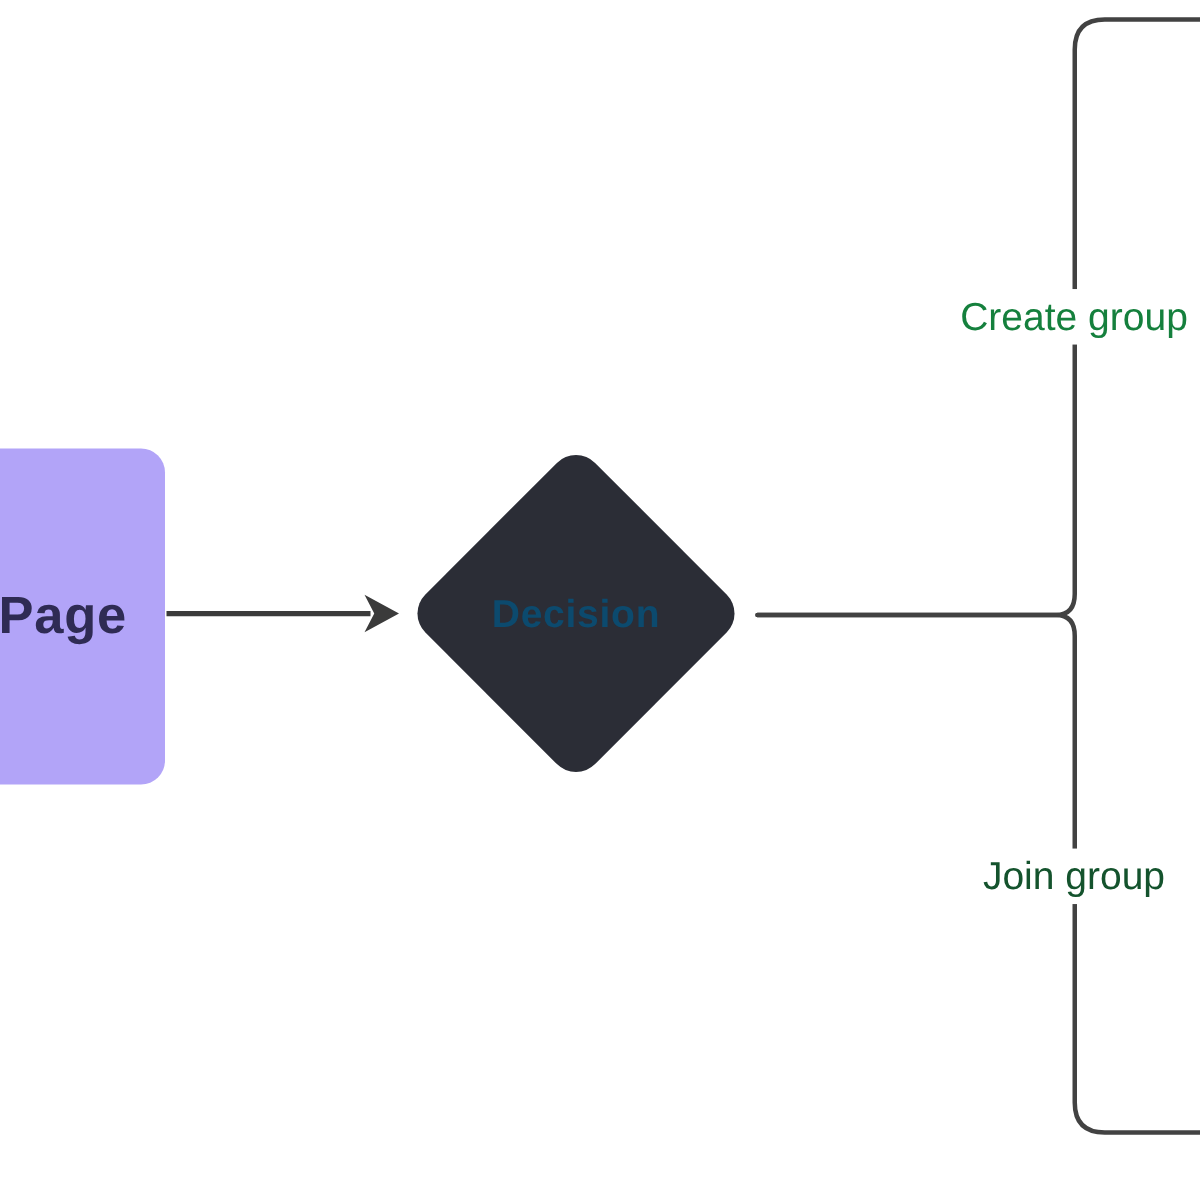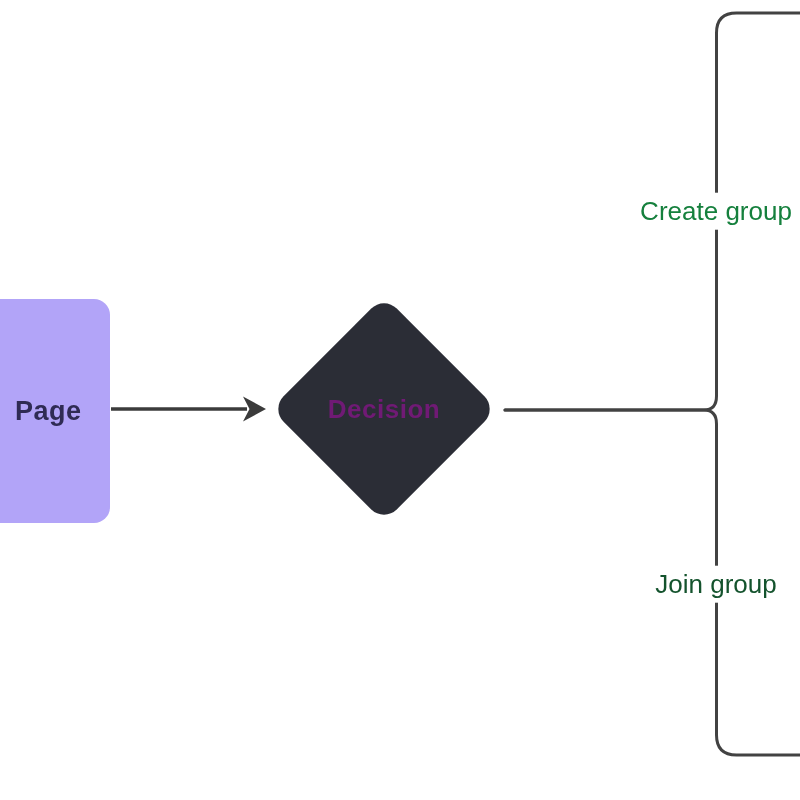--- a/index.html
+++ b/index.html
@@ -29,25 +29,24 @@
     top: 299px;
     width: 190px;
     height: 224px;
     border-radius: 16px;
     display: flex;
     align-items: center;
     padding-left: 79px;
     box-sizing: border-box;
   }
   .node-page .node-label {
-    font-size: 27px;
+    font-size: 35px;
     font-weight: 600;
     letter-spacing: 0.5px;
     white-space: nowrap;
-    padding-left: 16px;
   }
 
   .node-decision-shape {
     position: absolute;
     left: 304px;
     top: 329px;
     width: 160px;
     height: 160px;
     border-radius: 18px;
     transform: rotate(45deg);
@@ -92,18 +91,18 @@
     <path d="M 505 410 H 704 Q 716.5 410 716.5 396 V 33 Q 716.5 13 736.5 13 H 801" stroke-width="3" fill="none" stroke-linecap="round" stroke="#424242"></path>
 
     <path d="M 505 410 H 704 Q 716.5 410 716.5 424 V 735 Q 716.5 755 736.5 755 H 801" stroke-width="3" fill="none" stroke-linecap="round" stroke="#424242"></path>
   </svg>
 
   <div class="node-page" style="background: rgb(178, 164, 248);">
     <span class="node-label" style="color: rgb(47, 43, 84);">Page</span>
   </div>
 
   <div class="node-decision-shape" style="background: rgb(43, 45, 54);"></div>
-  <div class="node-decision-label" style="color: #701a75;">Decision</div>
+  <div class="node-decision-label" style="color: #0c4a6e;">Decision</div>
 
   <div class="edge-label create" style="color: #15803d;">Create group</div>
   <div class="edge-label join" style="color: #14532d;">Join group</div>
 
 </div>
 
 </body></html>

